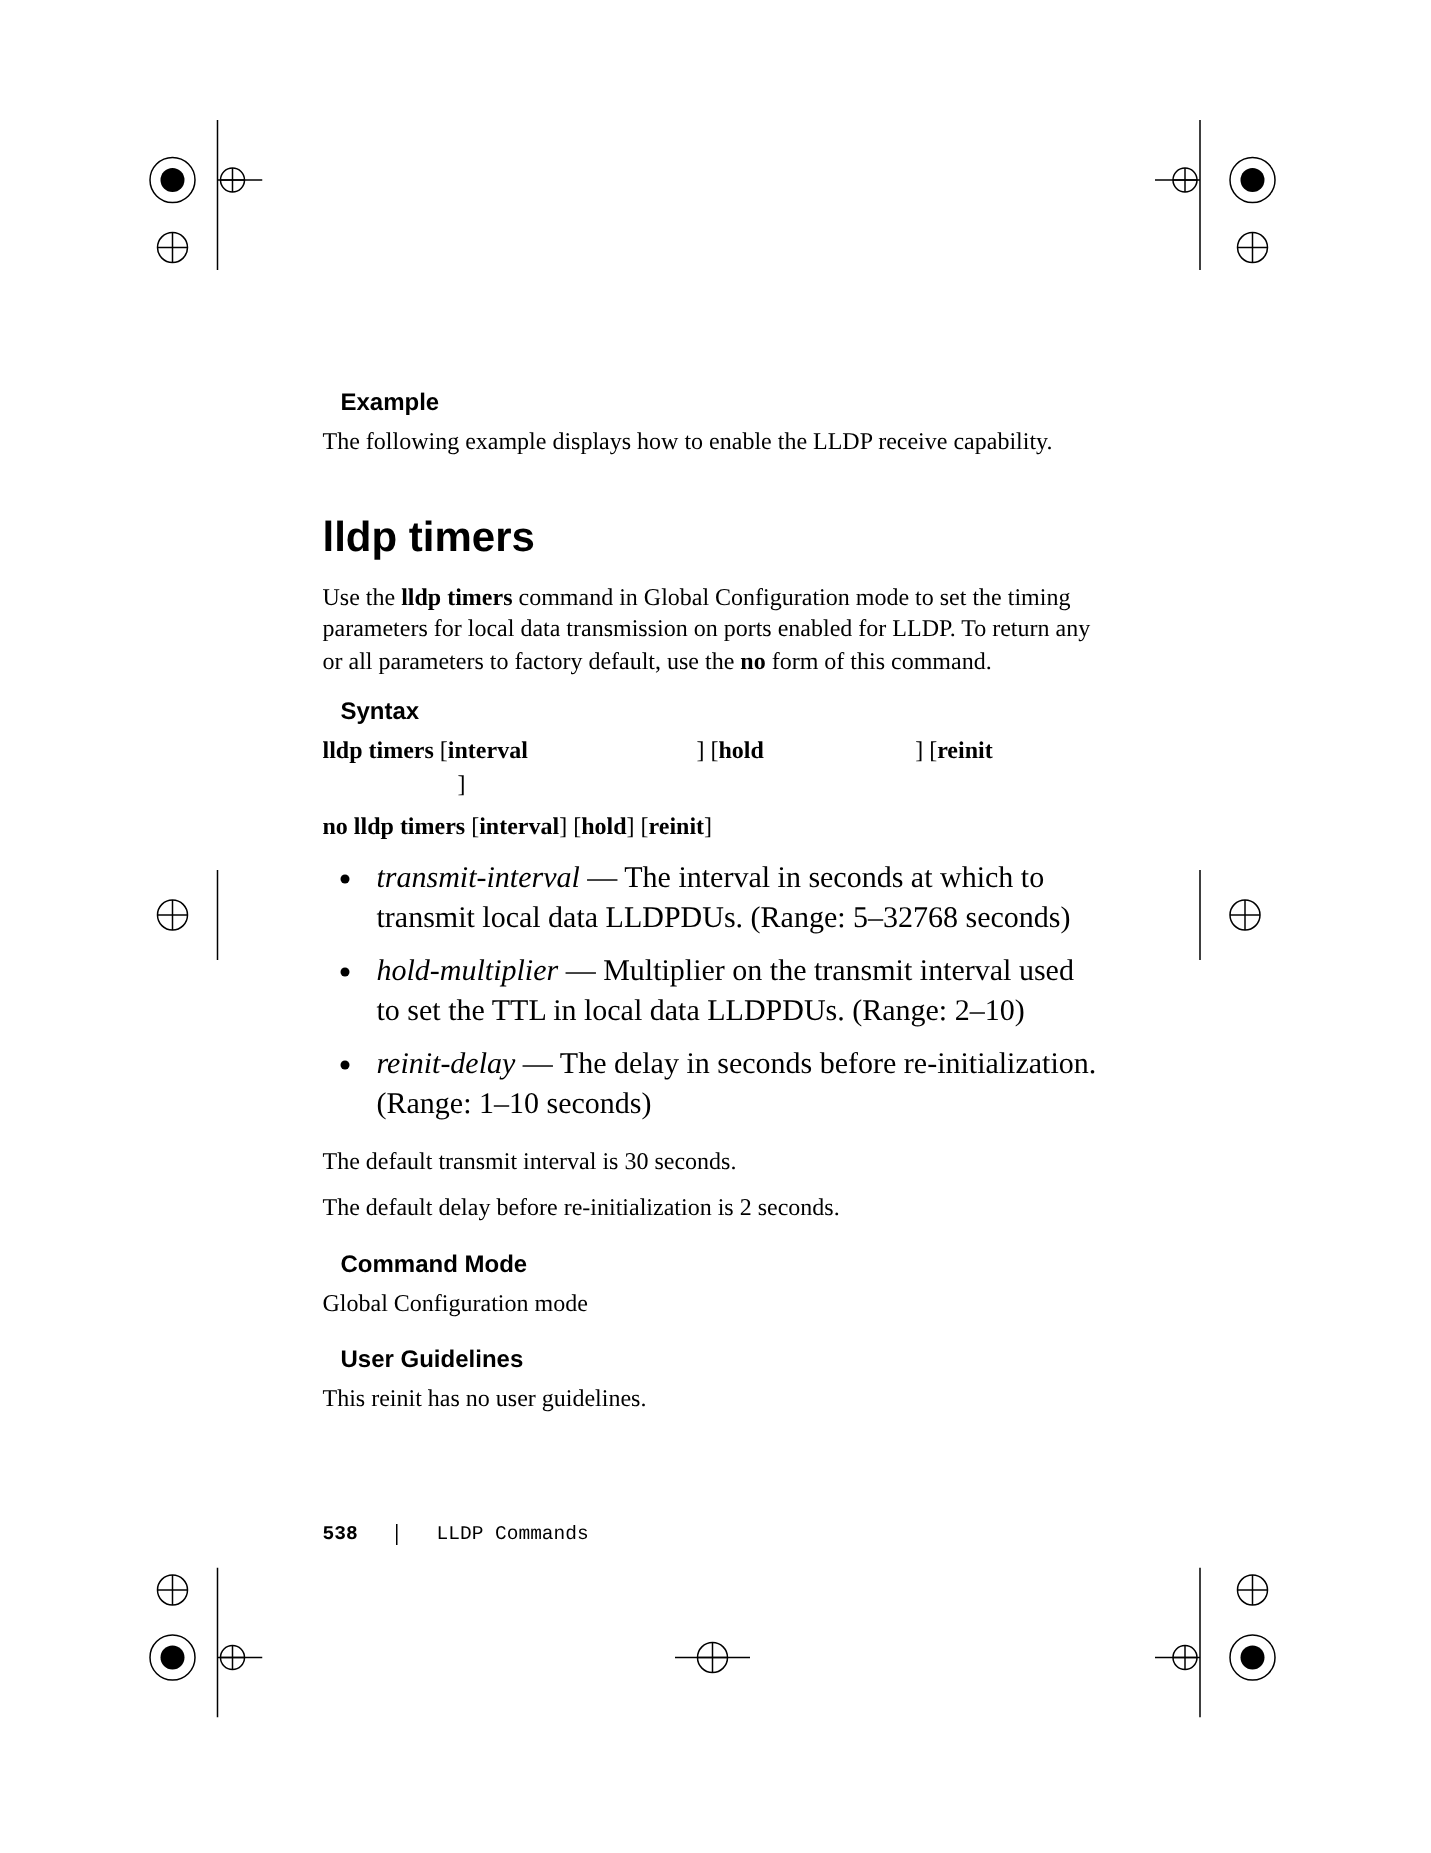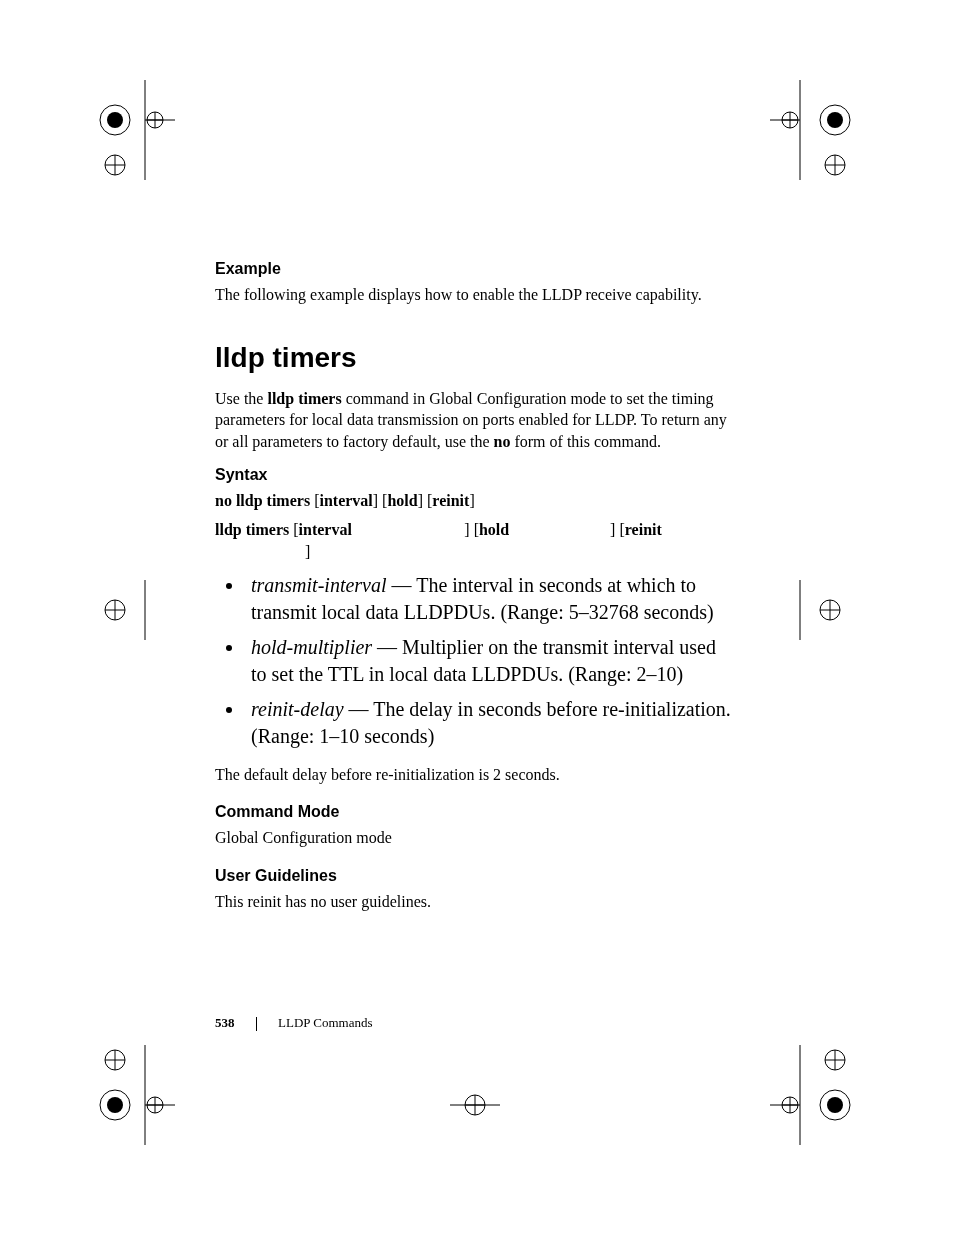--- a/index.html
+++ b/index.html
@@ -14,21 +14,21 @@
     .content {
       position: absolute;
       left: 215px;
       top: 260px;
       width: 520px;
     }
     .section-heading {
       font-family: Arial, Helvetica, sans-serif;
       font-weight: bold;
       font-size: 16px;
-      margin: 0 0 6px 0;
+      margin: 0 0 6px 12px;
     }
     .body-text {
       font-size: 16px;
       line-height: 1.35;
       margin: 0 0 14px 0;
     }
     .command-title {
       font-family: Arial, Helvetica, sans-serif;
       font-weight: bold;
       font-size: 28px;
@@ -50,21 +50,21 @@
       line-height: 1.35;
       margin-bottom: 8px;
       padding-left: 6px;
     }
     .bullets li .i { font-style: italic; }
     .footer {
       position: absolute;
       left: 215px;
       top: 1015px;
       font-size: 13px;
-      font-family: Liberation Serif, serif;
+      font-family: Liberation Mono, monospace;
     }
     .footer .page-num { font-weight: bold; }
     .footer .divider {
       display: inline-block;
       width: 1px;
       height: 14px;
       background: #000;
       margin: 0 18px;
       vertical-align: middle;
     }
@@ -161,42 +161,43 @@
   <p class="body-text">The following example displays how to enable the LLDP receive capability.</p>
 
   <div class="command-title">lldp timers</div>
   <p class="body-text">
     <span>Use the </span><b>lldp timers</b><span> command in Global Configuration mode to set the timing parameters for local data transmission on ports enabled for LLDP. To return any or all parameters to factory default, use the </span><b>no</b><span> form of this command.</span>
   </p>
 
   <div class="section-heading">Syntax</div>
 
   <p class="syntax-line">
-    <span class="b">no lldp timers</span>
-    [<span class="b">interval</span>]
-    [<span class="b">hold</span>]
-    [<span class="b">reinit</span>]
-  </p>
-
-  <p class="syntax-line">
     <span class="b">lldp timers</span>
     [<span class="b">interval</span>
     <span class="i" style="visibility:hidden">transmit-interval</span>]
     [<span class="b">hold</span>
     <span class="i" style="visibility:hidden">hold-multiplier</span>]
     [<span class="b">reinit</span>
     <br>&nbsp;&nbsp;&nbsp;&nbsp;<span class="i" style="visibility:hidden">reinit-delay</span>]
   </p>
 
+  <p class="syntax-line">
+    <span class="b">no lldp timers</span>
+    [<span class="b">interval</span>]
+    [<span class="b">hold</span>]
+    [<span class="b">reinit</span>]
+  </p>
+
   <ul class="bullets">
     <li><span class="i">transmit-interval</span><span> — The interval in seconds at which to transmit local data LLDPDUs. (Range: 5–32768 seconds)</span></li>
     <li><span class="i">hold-multiplier</span><span> — Multiplier on the transmit interval used to set the TTL in local data LLDPDUs. (Range: 2–10)</span></li>
     <li><span class="i">reinit-delay</span><span> — The delay in seconds before re-initialization. (Range: 1–10 seconds)</span></li>
   </ul>
 
+  <p class="body-text" style="margin-bottom:10px">The default transmit interval is 30 seconds.</p>
   <p class="body-text">The default delay before re-initialization is 2 seconds.</p>
 
   <div class="section-heading" style="margin-top:18px">Command Mode</div>
   <p class="body-text">Global Configuration mode</p>
 
   <div class="section-heading" style="margin-top:18px">User Guidelines</div>
   <p class="body-text">This reinit has no user guidelines.</p>
 
 </div>
 

